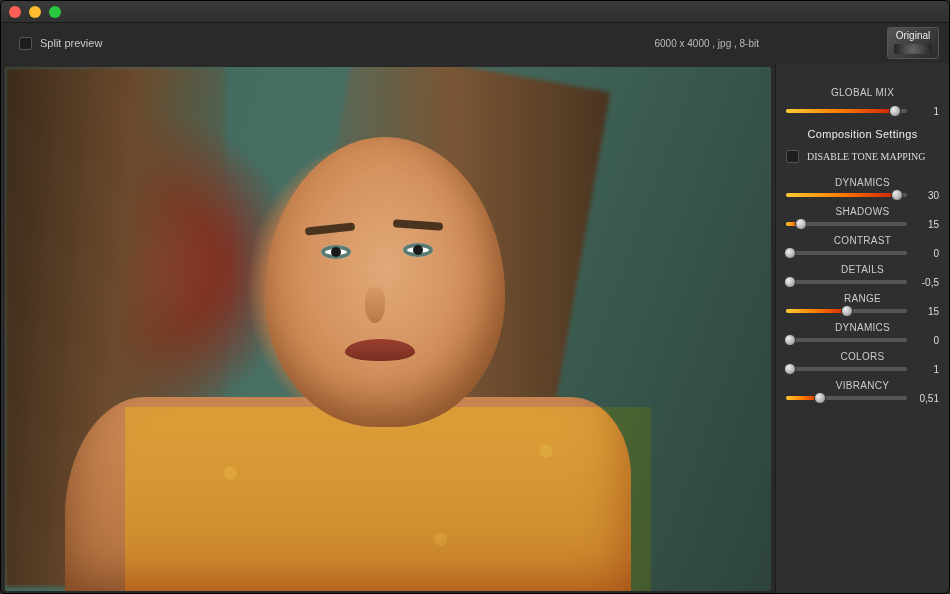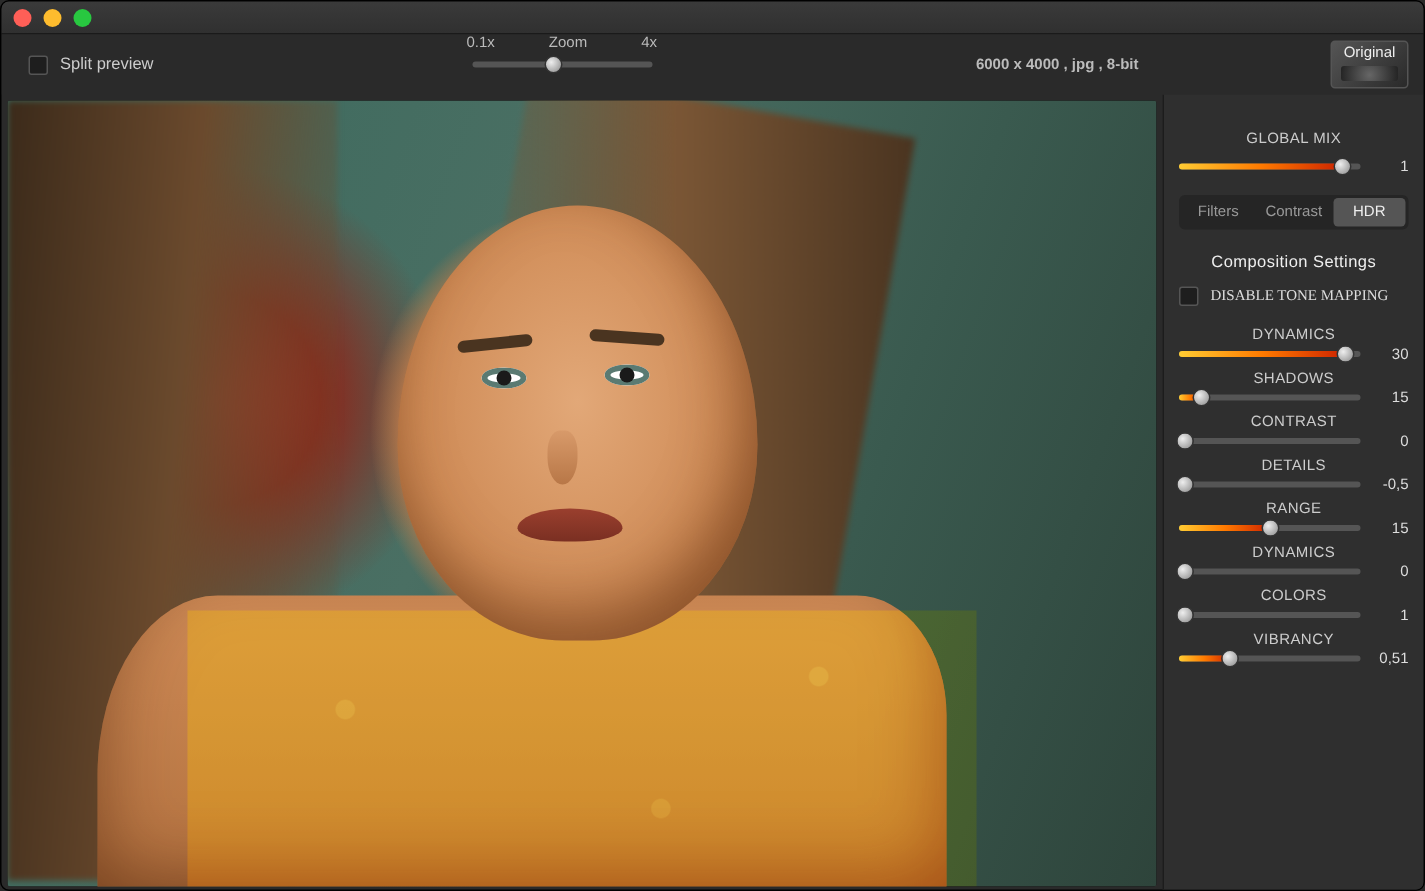--- a/index.html
+++ b/index.html
@@ -34,21 +34,21 @@
   display: flex; align-items: center;
   position: relative;
 }
 .split-wrap { display: flex; align-items: center; gap: 8px; margin-left: 18px; }
 .checkbox { width: 13px; height: 13px; background: #1e1e1e; border: 1px solid #555; border-radius: 2px; }
 
 .zoom-block { position: absolute; left: 310px; top: 0; height: 40px; display: flex; flex-direction: column; align-items: center; justify-content: center; gap: 0; }
 .zoom-labels { display: flex; align-items: center; gap: 36px; font-size: 10px; color: #bbb; }
 .zoom-slider { width: 120px; margin-top: 2px; }
 
-.meta { position: absolute; right: 190px; font-size: 10px; color: #bbb; font-weight: bold; }
+.meta { position: absolute; right: 190px; font-size: 10px; color: #bbb; }
 
 .thumbs { position: absolute; right: 10px; display: flex; gap: 10px; }
 .thumb {
   width: 52px; height: 32px;
   background: linear-gradient(135deg,#555,#2a2a2a);
   border: 1px solid #555;
   border-radius: 3px;
   display: flex; align-items: flex-start; justify-content: center;
   font-size: 10px; color: #eee;
   padding-top: 2px;
@@ -173,31 +173,20 @@
     <div class="dot green"></div>
   </div>
 </div>
 
 <div class="toolbar">
   <div class="split-wrap">
     <div class="checkbox"></div>
     <span>Split preview</span>
   </div>
 
-  <div class="zoom-block">
-    <div class="zoom-labels">
-      <span>0.1x</span>
-      <span>Zoom</span>
-      <span>4x</span>
-    </div>
-    <div class="slider zoom-slider">
-      <div class="track"></div>
-      <div class="knob" style="left:45%"></div>
-    </div>
-  </div>
 
   <div class="meta">6000 x 4000 , jpg , 8-bit</div>
 
   <div class="thumbs">
     <div class="thumb">
       <span>Original</span>
     </div>
   </div>
 </div>
 
@@ -226,25 +215,20 @@
     <div class="sec-label">GLOBAL MIX</div>
     <div class="slider-row">
       <div class="slider">
         <div class="track"></div>
         <div class="fill" style="width:90%"></div>
         <div class="knob" style="left:90%"></div>
       </div>
       <div class="val">1</div>
     </div>
 
-    <div class="tabbar">
-      <div class="tab">Filters</div>
-      <div class="tab">Contrast</div>
-      <div class="tab active">HDR</div>
-    </div>
 
     <div class="sec-label" style="font-size:11px;color:#eee">Composition Settings</div>
 
     <div class="checkrow">
       <div class="checkbox"></div>
       <span class="lbl">DISABLE TONE MAPPING</span>
     </div>
 
     <div id="params">
         <div class="sec-label">DYNAMICS</div>

